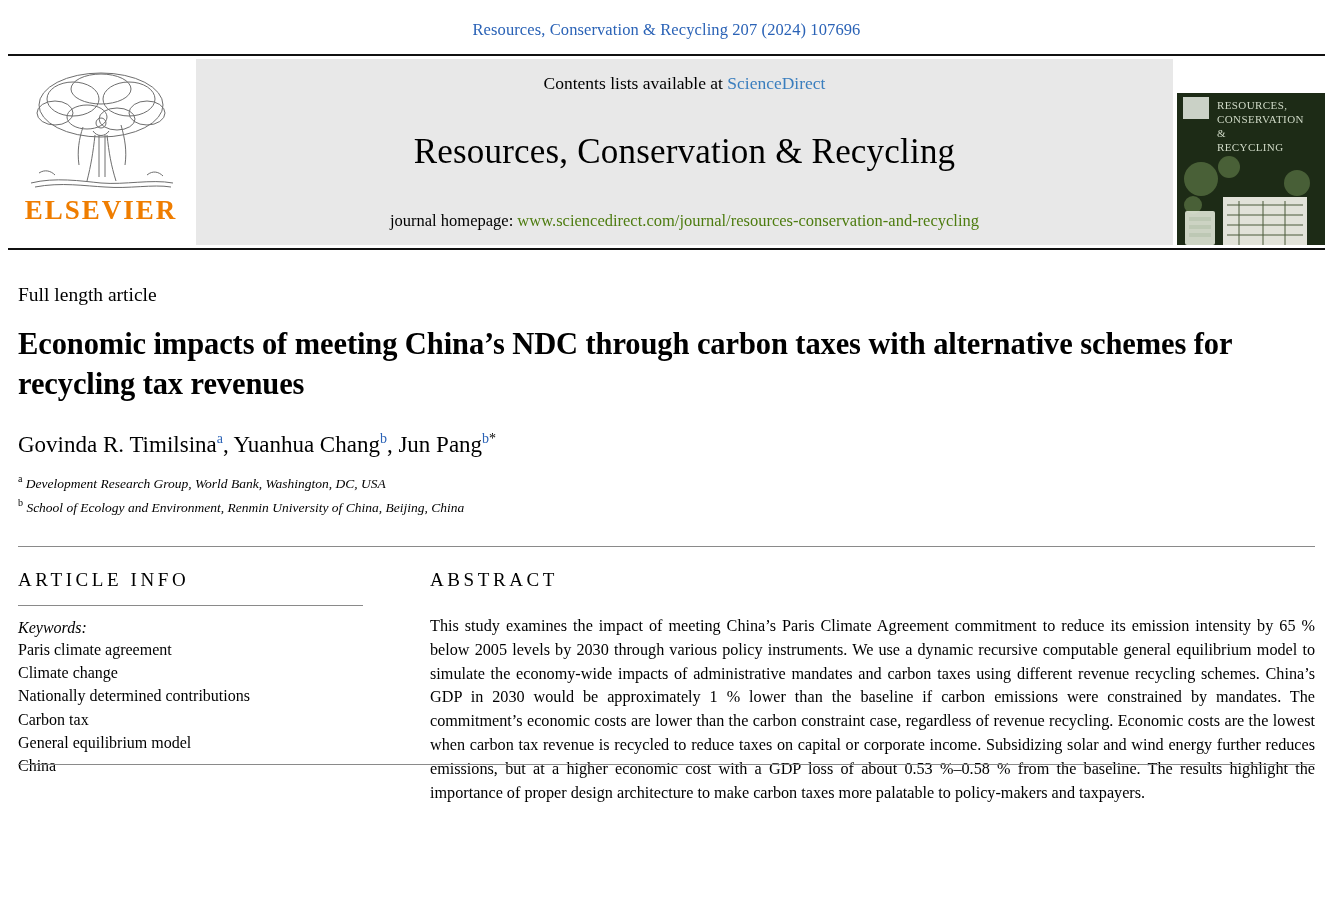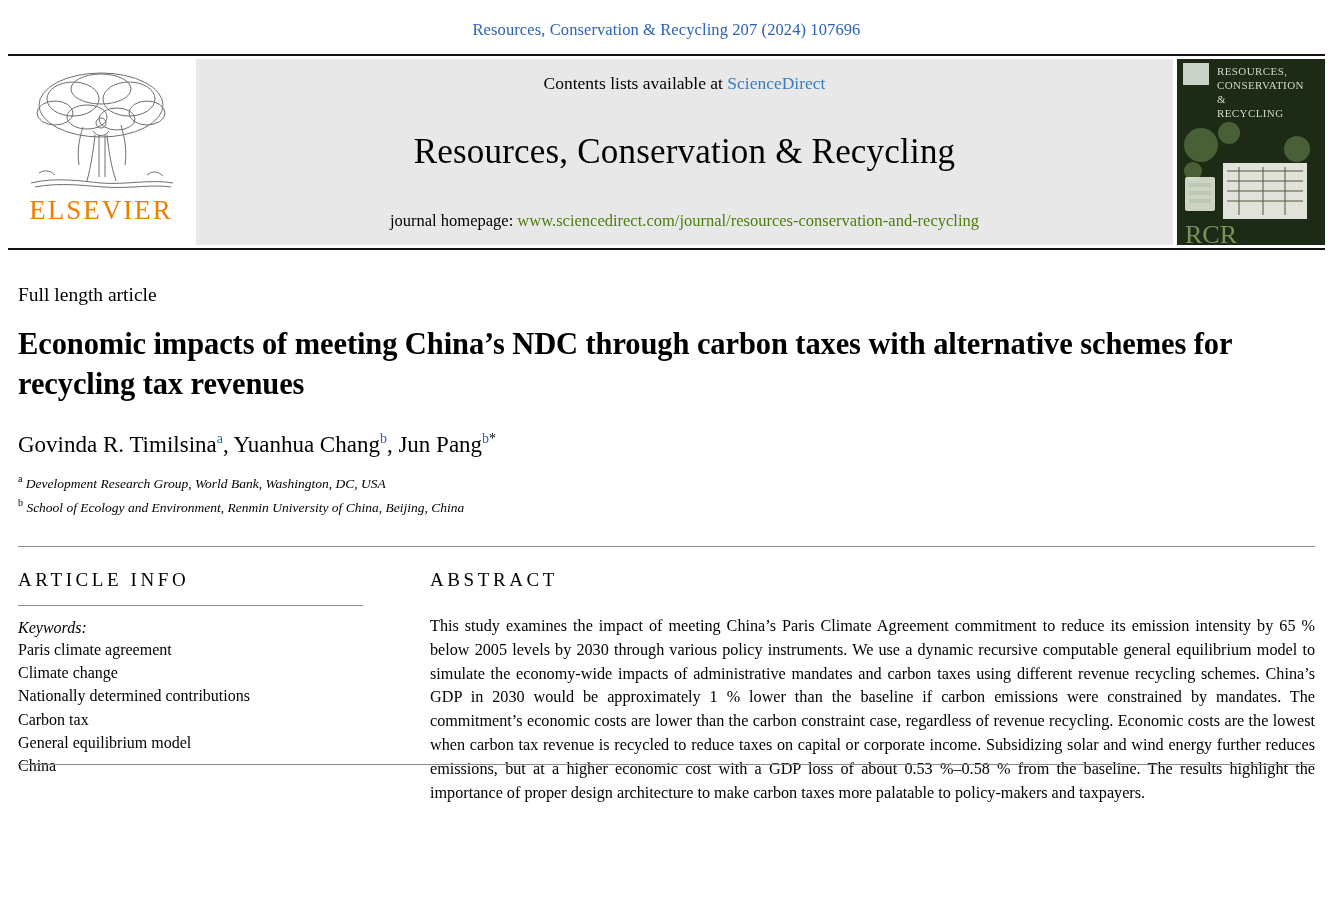--- a/index.html
+++ b/index.html
@@ -47,21 +47,21 @@
     align-items: center;
     justify-content: flex-start;
     padding-top: 6px;
   }
   .tree-svg { display: block; }
   .elsevier-word {
     font-family: "Liberation Serif", serif;
     font-size: 27px;
     letter-spacing: 2.0px;
     color: #ef7d00;
-    font-weight: 400;
+    font-weight: 700;
     margin-top: 2px;
   }
   .journal-band {
     flex: 1 1 auto;
     background: #e8e8e8;
     margin-left: 2px;
     margin-right: 4px;
     display: flex;
     flex-direction: column;
     justify-content: space-between;
@@ -76,20 +76,21 @@
     line-height: 1.1;
   }
   .homepage-line { font-size: 16.5px; }
   .homepage-line a { color: #4d7c0f; text-decoration: none; }
   .cover-thumb {
     width: 148px;
     flex: 0 0 148px;
     background: #f0abfc;
     position: relative;
     overflow: hidden;
+    margin-top: 34px;
   }
 
   
   .article-wrap { padding: 0 18px; }
   .art-type {
     margin-top: 34px;
     font-size: 19.5px;
   }
   .art-title {
     font-size: 30.5px;

